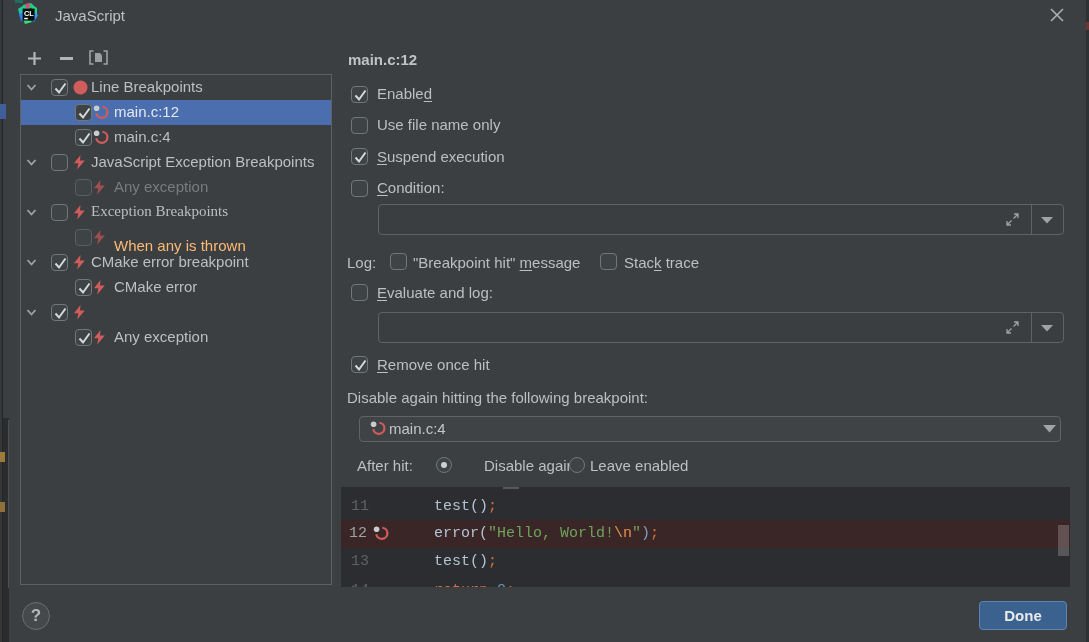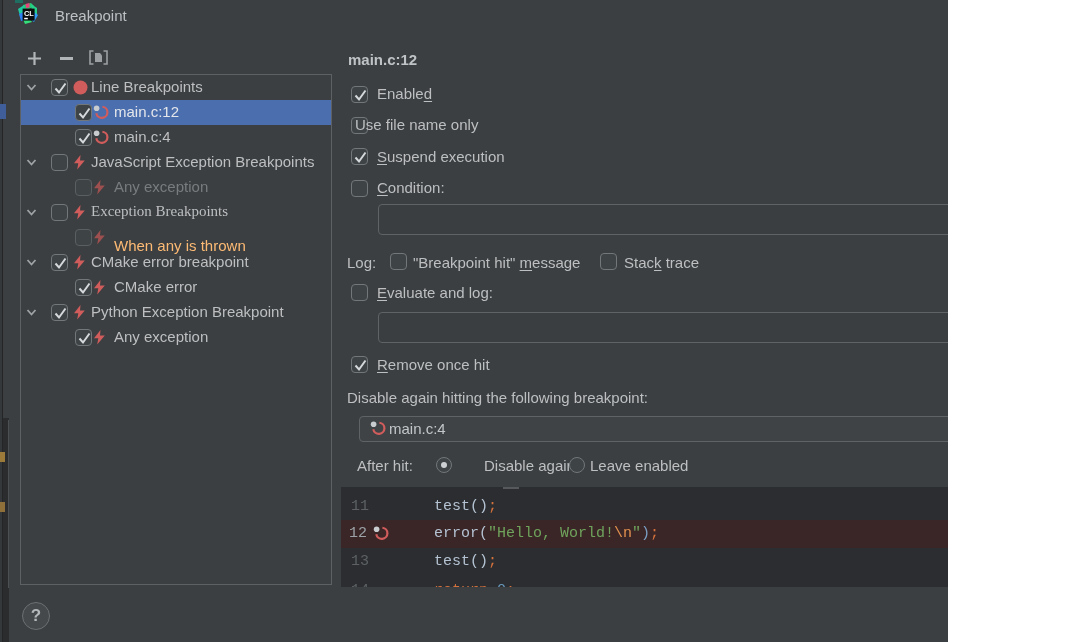--- a/index.html
+++ b/index.html
@@ -1,16 +1,16 @@
 <!DOCTYPE html>
 <html><head>
 <meta charset="utf-8">
 <style>
   html,body{margin:0;padding:0;}
-  #root{position:relative;width:948px;height:642px;background:#3c3f41;overflow:hidden;
+  #root{position:relative;width:1089px;height:642px;background:#3c3f41;overflow:hidden;
         font-family:"Liberation Sans",sans-serif;font-size:15px;color:#bdbfc1;}
   .abs{position:absolute;}
   .cb{position:absolute;width:17px;height:17px;box-sizing:border-box;
       border:1.5px solid #72777a;border-radius:4px;background:#3e4345;}
   .cb.dim{border-color:#5a5f62;}
   .cb svg{position:absolute;left:0;top:0;}
   .lbl{position:absolute;white-space:nowrap;}
   u{text-underline-offset:2px;}
   .field{position:absolute;box-sizing:border-box;border:1px solid #5f6365;border-radius:4px;background:#3b3e40;}
   .fsep{position:absolute;width:1px;background:#5f6365;}
@@ -37,21 +37,21 @@
     <polygon points="8.5,1 12.5,0 12.5,4.5 9,5" fill="#e8417c"></polygon>
     <polygon points="14,1 20,5 20,12 15,10" fill="#27d08a"></polygon>
     <polygon points="17,9 21,12 17,19 13,16" fill="#2f9df7"></polygon>
     <polygon points="1,6 7,2 8,9 3,13" fill="#1fc9a0"></polygon>
     <polygon points="2,11 7,9 8,17 4,18" fill="#2f80f0"></polygon>
     <polygon points="6,16 11,14 15,19 8,21" fill="#35e07c"></polygon>
     <rect x="5.6" y="5.6" width="12" height="12" fill="#0a0c0d"></rect>
     <text x="7" y="13.2" font-family="Liberation Sans,sans-serif" font-weight="bold" font-size="7.4" fill="#ffffff">CL</text>
     <rect x="7.2" y="14.8" width="3.6" height="1.5" fill="#ffffff"></rect>
   </svg>
-  <div class="lbl" style="left:55px;top:7px;color:#bcc0c4">Breakpoint</div>
+  <div class="lbl" style="left:55px;top:7px;color:#bcc0c4">JavaScript</div>
   <svg class="abs" style="left:1050px;top:8px" width="14" height="14" viewBox="0 0 14 14">
     <path d="M1 1 L13 13 M13 1 L1 13" stroke="#b0b3b5" stroke-width="1.5"></path>
   </svg>
 
   <svg class="abs" style="left:28px;top:52px" width="13" height="13" viewBox="0 0 13 13">
     <path d="M6.5 0 V13 M0 6.5 H13" stroke="#b2b5b7" stroke-width="2.2"></path>
   </svg>
   <div class="abs" style="left:60px;top:57px;width:13px;height:3px;background:#b2b5b7"></div>
   <svg class="abs" style="left:89px;top:50px" width="19" height="15" viewBox="0 0 19 15">
     <path d="M4.5 1 H1 V14 H4.5" stroke="#9da0a3" stroke-width="1.6" fill="none"></path>
@@ -163,21 +163,20 @@
           <path d="M2.5 4 L6.5 8.5 L10.5 4" stroke="#9fa3a6" stroke-width="1.8" fill="none"></path>
         </svg>
         <div class="cb" style="left:30px;top:4px">
           <svg width="17" height="17" viewBox="0 0 17 17">
             <path d="M3.5 8.5 L7 12.5 L13.5 3.5" stroke="#d6d9db" stroke-width="2" fill="none"></path>
           </svg>
         </div>
         <div style="position:absolute;left:52px;top:5px"><svg width="13" height="15" viewBox="0 0 13 15">
             <polygon points="7.5,0 1,8.2 5.3,8.2 4.2,14.5 11.8,5.6 7,5.6" fill="#d05c5c"></polygon>
           </svg></div>
-        <div style="position:absolute;left:70px;top:3px;white-space:nowrap;color:#bdbfc1">Python Exception Breakpoint</div>
       </div>
       <div style="position:absolute;left:0;top:250px;width:310px;height:25px;">
         <div class="cb" style="left:54px;top:4px">
           <svg width="17" height="17" viewBox="0 0 17 17">
             <path d="M3.5 8.5 L7 12.5 L13.5 3.5" stroke="#d6d9db" stroke-width="2" fill="none"></path>
           </svg>
         </div>
         <div style="position:absolute;left:72px;top:5px"><svg width="13" height="15" viewBox="0 0 13 15">
             <polygon points="7.5,0 1,8.2 5.3,8.2 4.2,14.5 11.8,5.6 7,5.6" fill="#d05c5c"></polygon>
           </svg></div>
@@ -188,21 +187,21 @@
   <div class="lbl" style="left:348px;top:51px;font-weight:bold;color:#c0c3c6">main.c:12</div>
 
   <div class="cb" style="left:351px;top:85.5px">
       <svg width="17" height="17" viewBox="0 0 17 17">
         <path d="M3.5 8.5 L7 12.5 L13.5 3.5" stroke="#d6d9db" stroke-width="2" fill="none"></path>
       </svg>
     </div>
   <div class="lbl" style="left:377px;top:85px">Enable<u>d</u></div>
 
   <div class="cb" style="left:351px;top:116.5px"></div>
-  <div class="lbl" style="left:355px;top:116px">Use file name only</div>
+  <div class="lbl" style="left:377px;top:116px">Use file name only</div>
 
   <div class="cb" style="left:351px;top:148px">
       <svg width="17" height="17" viewBox="0 0 17 17">
         <path d="M3.5 8.5 L7 12.5 L13.5 3.5" stroke="#d6d9db" stroke-width="2" fill="none"></path>
       </svg>
     </div>
   <div class="lbl" style="left:377px;top:147.5px"><u>S</u>uspend execution</div>
 
   <div class="cb" style="left:351px;top:179.5px"></div>
   <div class="lbl" style="left:377px;top:179px"><u>C</u>ondition:</div>

